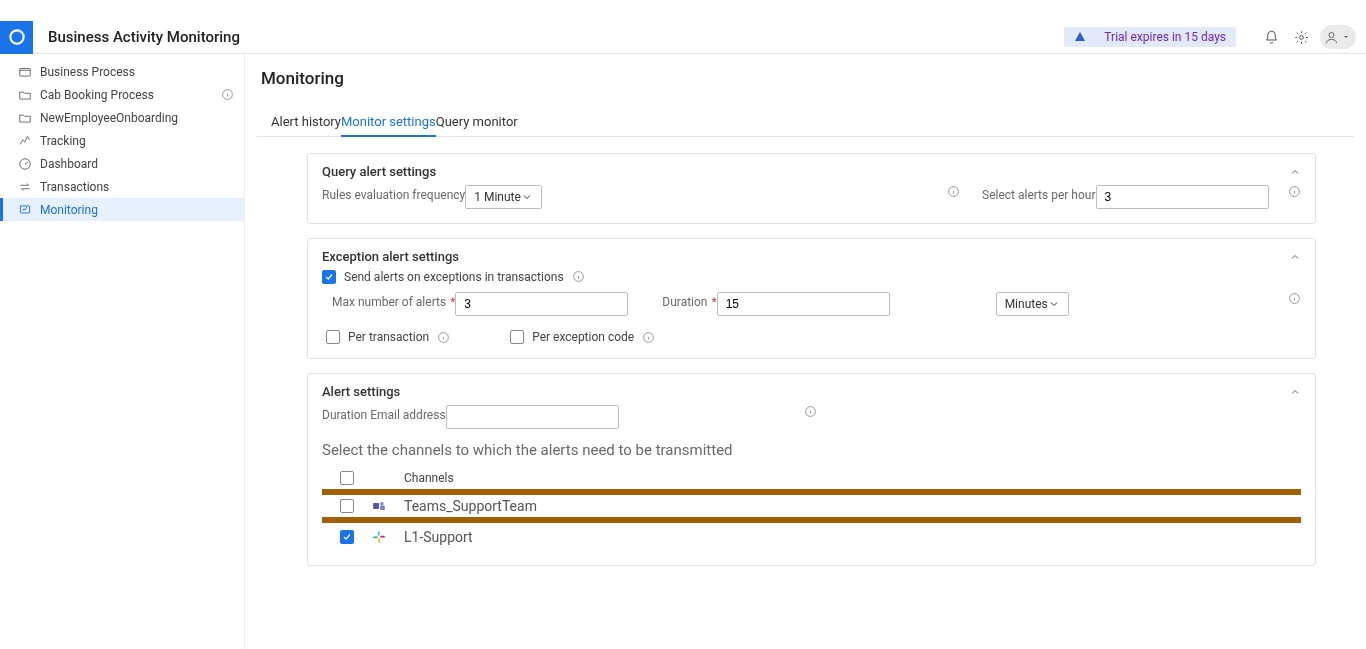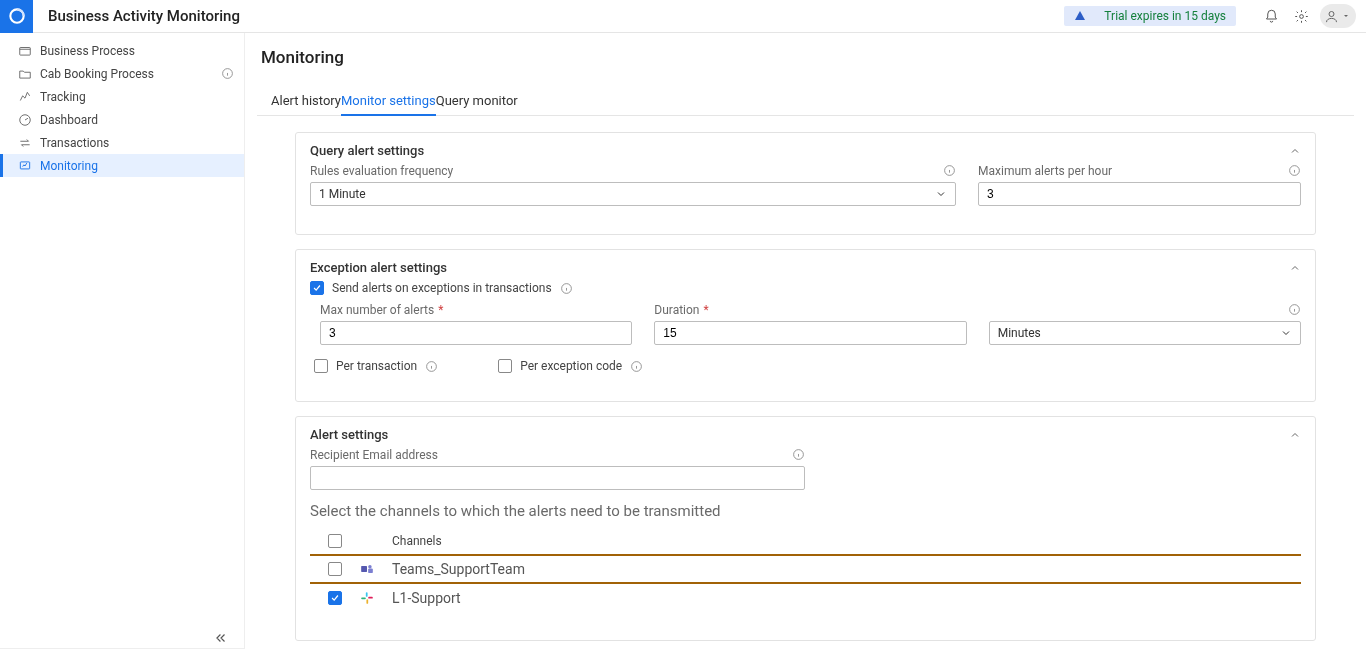--- a/index.html
+++ b/index.html
@@ -13,37 +13,38 @@
   overflow: hidden;
   position: relative;
 }
 
 
 .topbar {
   display: flex;
   align-items: center;
   height: 33px;
   border-bottom: 1px solid #e5e5e5;
+  margin-top: 21px;
 }
 .logo-sq {
   width: 33px; height: 33px;
   background: #1a73e8;
   display: flex; align-items: center; justify-content: center;
 }
 .logo-sq svg { width: 20px; height: 20px; }
 .app-title {
   font-size: 15px;
   font-weight: 500;
   color: #222;
   margin-left: 15px;
 }
 .topbar-spacer { flex: 1; }
 .trial-badge {
   background: #e1e9fb;
-  color: #15803d;
+  color: #6d28d9;
   font-size: 12px;
   padding: 3px 10px;
   border-radius: 2px;
   display: flex; align-items: center; gap: 18px;
   margin-right: 20px;
 }
 .top-icon {
   width: 30px; height: 33px;
   display: flex; align-items: center; justify-content: center;
   color: #555;
@@ -108,62 +109,63 @@
   font-size: 13px; color: #333; padding: 6px 0; cursor: pointer;
 }
 .tab.active { color: #1a73e8; border-bottom: 2px solid #1a73e8; margin-bottom:-1px; }
 
 
 .panel-wrap { padding: 0 38px; }
 .panel {
   border: 1px solid #e2e2e2;
   border-radius: 3px;
   margin-bottom: 14px;
-  padding: 10px 14px 28px 14px;
+  padding: 10px 14px 14px 14px;
   position: relative;
+  margin-left: 12px;
 }
 .panel-header {
   display:flex; align-items:center; justify-content:space-between;
   margin-bottom: 6px;
 }
 .panel-title { font-size: 13px; color:#333; font-weight:500; }
 .chev-up { color:#666; }
 
 
 .row { display:flex; gap: 22px; align-items:flex-end; margin-top:4px; }
-.field { display:flex; flex-direction:column; flex:1; position:relative; }
+.field { display:flex; flex-direction:row; flex:1; position:relative; }
 .field-label { font-size: 12px; color:#6a6a6a; margin-bottom:4px; display:flex; align-items:center; gap:4px; }
 .req { color:#d04040; }
 .field-info { position:absolute; right:0; top:0; color:#777; }
 .control {
   height: 24px;
   border: 1px solid #bdbdbd;
   border-radius: 2px;
   padding: 0 8px;
   font-size: 12px;
   background:#fff;
   display:flex; align-items:center; justify-content:space-between;
   color:#333;
 }
 .control input { border:none; outline:none; width:100%; font-size:12px; }
 .select-caret { color:#555; }
 
-.checkbox-row { display:flex; align-items:center; gap:8px; margin-top:6px; font-size:12px; color:#444; }
+.checkbox-row { display:flex; gap:8px; margin-top:6px; font-size:12px; color:#444; }
 .cb { width:14px; height:14px; border:1.4px solid #888; border-radius:2px; display:flex; align-items:center; justify-content:center; background:#fff; }
 .cb.checked { background:#1a73e8; border-color:#1a73e8; color:#fff; }
 .cb.checked svg { display:block; }
 .cb svg { width:10px; height:10px; display:none; }
 
 .subrow { display:flex; gap:60px; margin-top:14px; margin-left:4px; }
 .opt { display:flex; align-items:center; gap:8px; font-size:12px; color:#444; }
 
 
 .help-txt { font-size:15px; color:#6a6a6a; margin-top:12px; }
 .chan-table { margin-top:8px; }
-.chan-row { display:flex; align-items:center; height:28px; border-bottom:2px solid #a16207; gap:18px; padding-left:18px; }
+.chan-row { display:flex; align-items:center; height:28px; border-bottom:6px solid #a16207; gap:18px; padding-left:18px; }
 .chan-row:last-child { border-bottom:none; }
 .chan-header { font-size:12px; color:#444; }
 .chan-name { font-size:14px; color:#555; display:flex; align-items:center; gap:8px; }
 .chan-icon { width:14px; height:14px; display:flex; }
 
 svg { display:block; }
 
 </style>
 </head>
 <body>
@@ -230,20 +232,28 @@
         <span>Cab Booking Process</span>
         <span class="nav-info">
             <svg width="13" height="13" viewBox="0 0 24 24" fill="none" stroke="#888" stroke-width="1.6">
               <circle cx="12" cy="12" r="9"></circle>
               <line x1="12" y1="8" x2="12" y2="8"></line>
               <line x1="12" y1="11" x2="12" y2="16"></line>
             </svg>
           </span>
       </div>
 
+      <div class="nav-item">
+        <span class="nav-icon">
+            <svg width="14" height="14" viewBox="0 0 24 24" fill="none" stroke="#666" stroke-width="1.6">
+              <path d="M3 7h6l2 2h10v10H3z"></path>
+            </svg>
+          </span>
+        <span>NewEmployeeOnboarding</span>
+      </div>
 
       <div class="nav-item child">
         <span class="nav-icon">
             <svg width="14" height="14" viewBox="0 0 24 24" fill="none" stroke="#666" stroke-width="1.6">
               <path d="M4 18l4-8 4 4 4-10 4 6"></path>
             </svg>
           </span>
         <span>Tracking</span>
       </div>
 
@@ -318,21 +328,21 @@
             <div class="control">
               <span>1 Minute</span>
               <span class="select-caret">
                   <svg width="12" height="12" viewBox="0 0 24 24" fill="none" stroke="#333" stroke-width="2">
                     <path d="M6 9l6 6 6-6"></path>
                   </svg>
                 </span>
             </div>
           </div>
           <div class="field" style="flex:1;">
-            <div class="field-label">Maximum alerts per hour</div>
+            <div class="field-label">Select alerts per hour</div>
             <span class="field-info">
                 <svg width="13" height="13" viewBox="0 0 24 24" fill="none" stroke="#888" stroke-width="1.6">
                   <circle cx="12" cy="12" r="9"></circle>
                   <line x1="12" y1="8" x2="12" y2="8"></line>
                   <line x1="12" y1="11" x2="12" y2="16"></line>
                 </svg>
               </span>
             <div class="control">
               <input type="text" value="3" style="">
             </div>
@@ -435,21 +445,21 @@
         <div class="panel-header">
           <div class="panel-title">Alert settings</div>
           <span class="chev-up">
               <svg width="12" height="12" viewBox="0 0 24 24" fill="none" stroke="#666" stroke-width="2">
                 <path d="M6 15l6-6 6 6"></path>
               </svg>
             </span>
         </div>
 
         <div class="field" style="max-width:495px;">
-          <div class="field-label">Recipient Email address</div>
+          <div class="field-label">Duration Email address</div>
           <span class="field-info">
               <svg width="13" height="13" viewBox="0 0 24 24" fill="none" stroke="#888" stroke-width="1.6">
                 <circle cx="12" cy="12" r="9"></circle>
                 <line x1="12" y1="8" x2="12" y2="8"></line>
                 <line x1="12" y1="11" x2="12" y2="16"></line>
               </svg>
             </span>
           <div class="control">
             <input type="text" value="" style="">
           </div>

